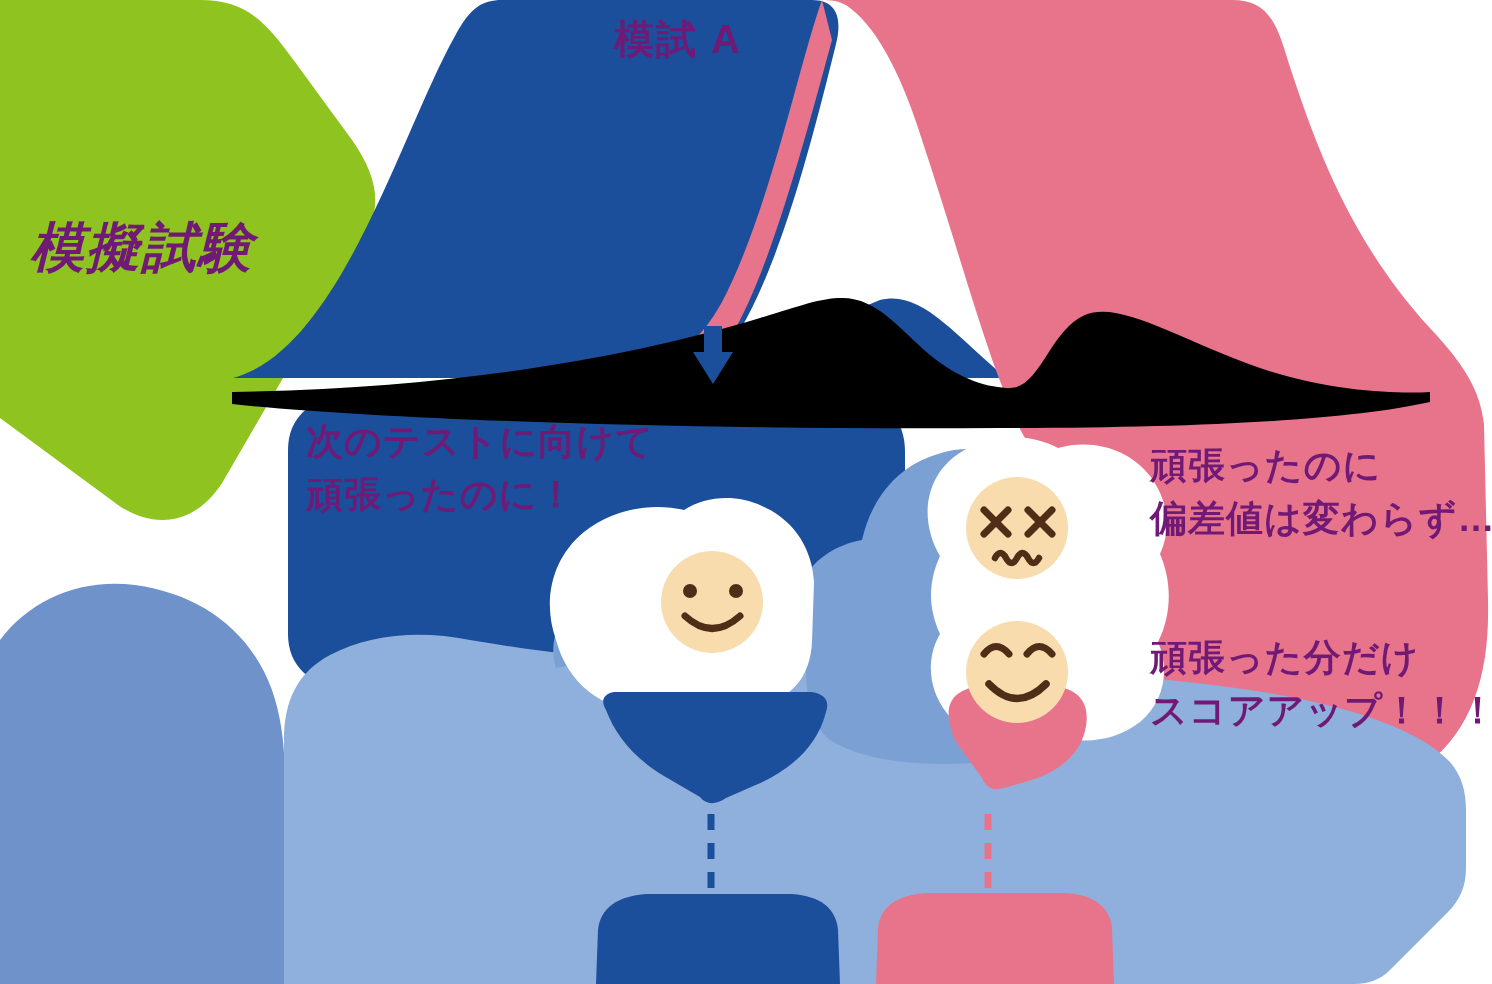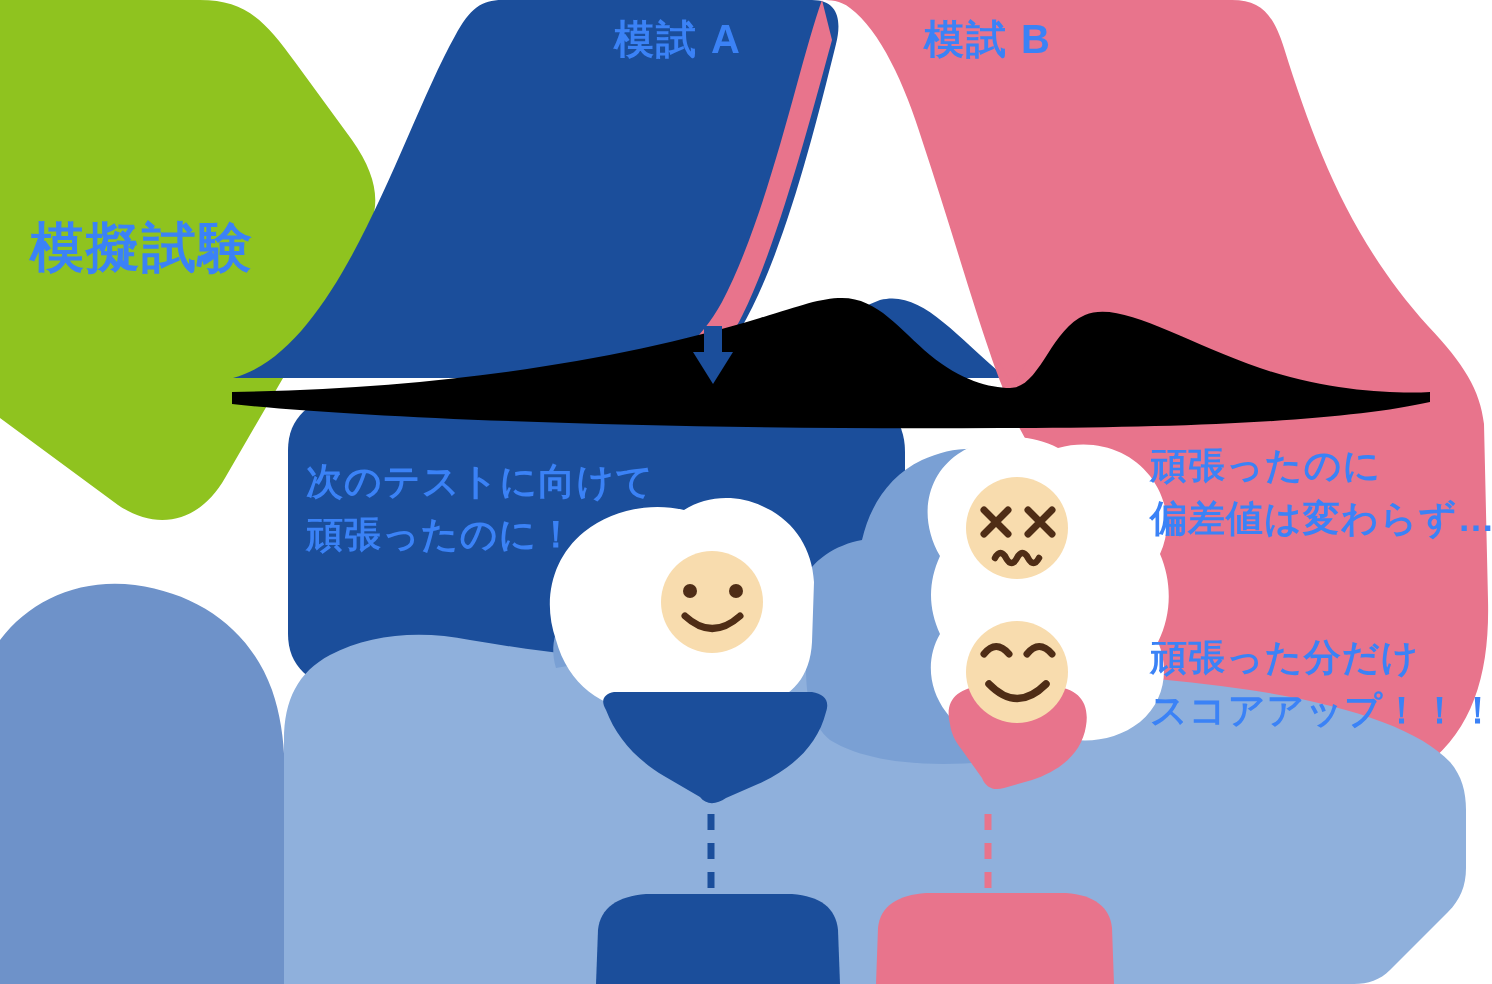--- a/index.html
+++ b/index.html
@@ -7,29 +7,29 @@
     --medblue:#6e92c9; --panel:#8fb0dc; --bulge:#7aa0d4;
     --face:#f8dcae; --brown:#4f2d16; --ink:#000000; --white:#ffffff;
   }
   html,body{margin:0;padding:0;background:#ffffff;}
   #stage{
     position:relative; width:1492px; height:984px; overflow:hidden;
     background:var(--white);
     font-family:"Liberation Sans","DejaVu Sans",sans-serif;
   }
   #scene{position:absolute;left:0;top:0;width:1492px;height:984px;}
-  .txt{position:absolute;color:#3b82f6;white-space:nowrap;}
+  .txt{position:absolute;color:#701a75;white-space:nowrap;}
   .section-label{font-size:54px;font-weight:800;letter-spacing:2px;}
   .curve-label{font-size:40px;font-weight:700;letter-spacing:2px;}
   .speech{font-size:37px;font-weight:700;line-height:1.42;letter-spacing:1px;}
-  #label-mogishiken{left:30px;top:212px;}
+  #label-mogishiken{left:30px;top:212px;font-style:italic;}
   #label-keisat{left:30px;top:818px;font-size:57px;}
   #label-moshi-a{left:614px;top:12px;}
   #label-moshi-b{left:924px;top:12px;}
-  #speech-study{left:306px;top:456px;}
+  #speech-study{left:306px;top:416px;}
   #speech-deviation{left:1150px;top:440px;}
   #speech-scoreup{left:1150px;top:632px;}
   .line{display:block;}
 </style>
 </head>
 <body>
 
 <div id="stage">
 
   <svg id="scene" viewBox="0 0 1492 984" aria-hidden="true">
@@ -86,21 +86,20 @@
       <path d="M 984 654 Q 996 639 1009 654" fill="none" style="stroke:var(--brown)" stroke-width="7" stroke-linecap="round"></path>
       <path d="M 1027 654 Q 1039 639 1052 654" fill="none" style="stroke:var(--brown)" stroke-width="7" stroke-linecap="round"></path>
       <path d="M 989 684 Q 1017 713 1046 684" fill="none" style="stroke:var(--brown)" stroke-width="7.5" stroke-linecap="round"></path>
     </g>
   </svg>
 
   <div class="txt section-label" id="label-mogishiken">模擬試験</div>
 
   <div class="txt curve-label" id="label-moshi-a">模試 A</div>
 
-  <div class="txt curve-label" id="label-moshi-b">模試 B</div>
 
   <div class="txt speech" id="speech-study">
     <span class="line">次のテストに向けて</span>
     <span class="line">頑張ったのに！</span>
   </div>
 
   <div class="txt speech" id="speech-deviation">
     <span class="line">頑張ったのに</span>
     <span class="line">偏差値は変わらず…？</span>
   </div>

